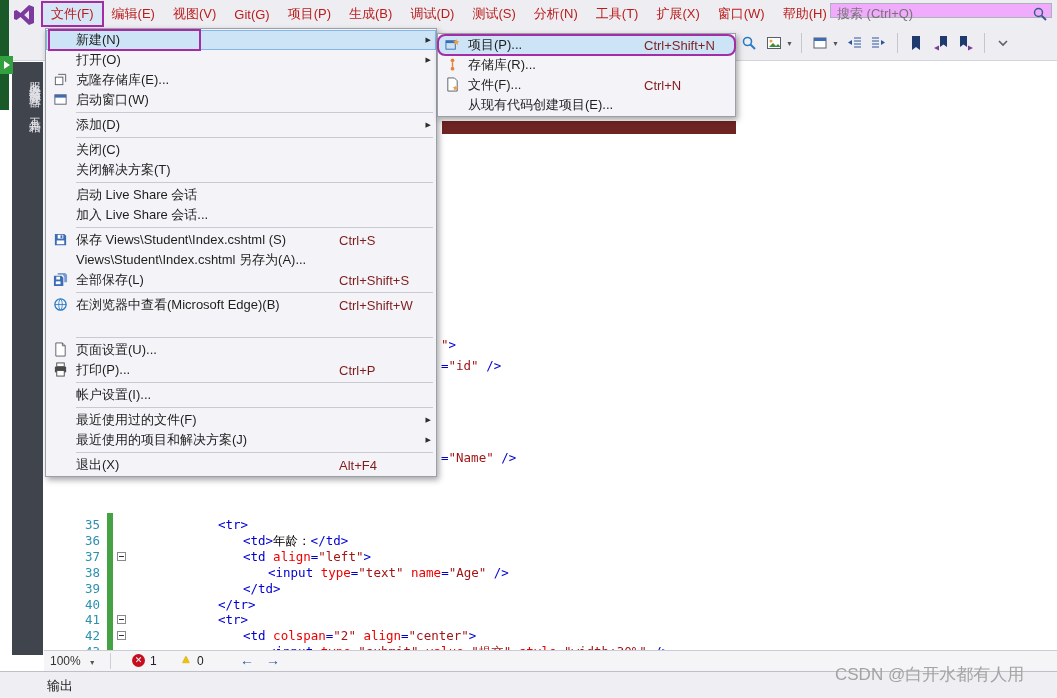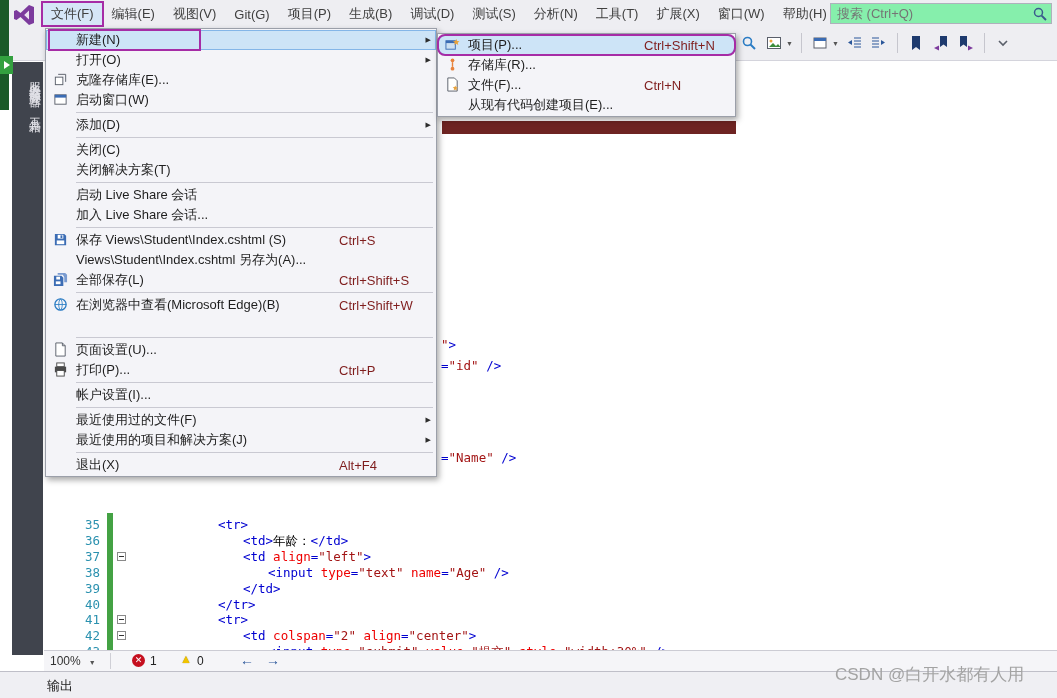--- a/index.html
+++ b/index.html
@@ -6,23 +6,23 @@
   html,body { background:#888; }
   .canvas{
     position:relative; width:1057px; height:698px; overflow:hidden;
     background:#ffffff; font-family:"Liberation Sans","DejaVu Sans",sans-serif;
     -webkit-font-smoothing:antialiased;
   }
   
   .menubar{position:absolute;left:0;top:0;width:1057px;height:28px;background:#EEEEF2;z-index:10;display:flex;align-items:center;padding-left:12px;}
   .vs-logo{width:24px;height:22px;margin-right:6px;flex:0 0 auto;}
   .mb-items{display:flex;align-items:center;height:28px;}
-  .mb-item{font-size:13px;color:#404040;padding:3px 9px;white-space:nowrap;cursor:default;}
+  .mb-item{font-size:13px;color:#b91c1c;padding:3px 9px;white-space:nowrap;cursor:default;}
   .mb-open{background:#D6E6F7;outline:2px solid #A62CA6;outline-offset:-1px;}
-  .searchbox{position:absolute;right:5px;top:3px;width:222px;height:21px;background:#86efac;border:1px solid #AEB1BC;z-index:11;}
+  .searchbox{position:absolute;right:5px;top:3px;width:222px;height:15px;background:#f0abfc;border:1px solid #AEB1BC;z-index:11;}
   .searchbox input{position:absolute;left:6px;top:1px;width:190px;height:17px;border:0;outline:0;font-size:13px;color:#555;background:transparent;font-family:inherit;}
   .search-glyph{position:absolute;right:3px;top:2px;width:16px;height:16px;}
   .toolbar{position:absolute;left:0;top:28px;width:1057px;height:33px;background:#EEEEF2;border-bottom:1px solid #D4D4DC;z-index:5;}
   .tb-group{position:absolute;left:738px;top:4px;display:flex;align-items:center;gap:3px;}
   .ticon{width:22px;height:22px;padding:3px;display:inline-flex;align-items:center;}
   .ticon svg{width:16px;height:16px;}
   .tcaret{font-size:7px;color:#555;margin-left:-2px;margin-right:1px;}
   .tsep{width:1px;height:20px;background:#C6C6CE;margin:0 4px;}
   
   .green-strip{position:absolute;left:0;top:0;width:9px;height:110px;background:#1A5A28;z-index:20;}

